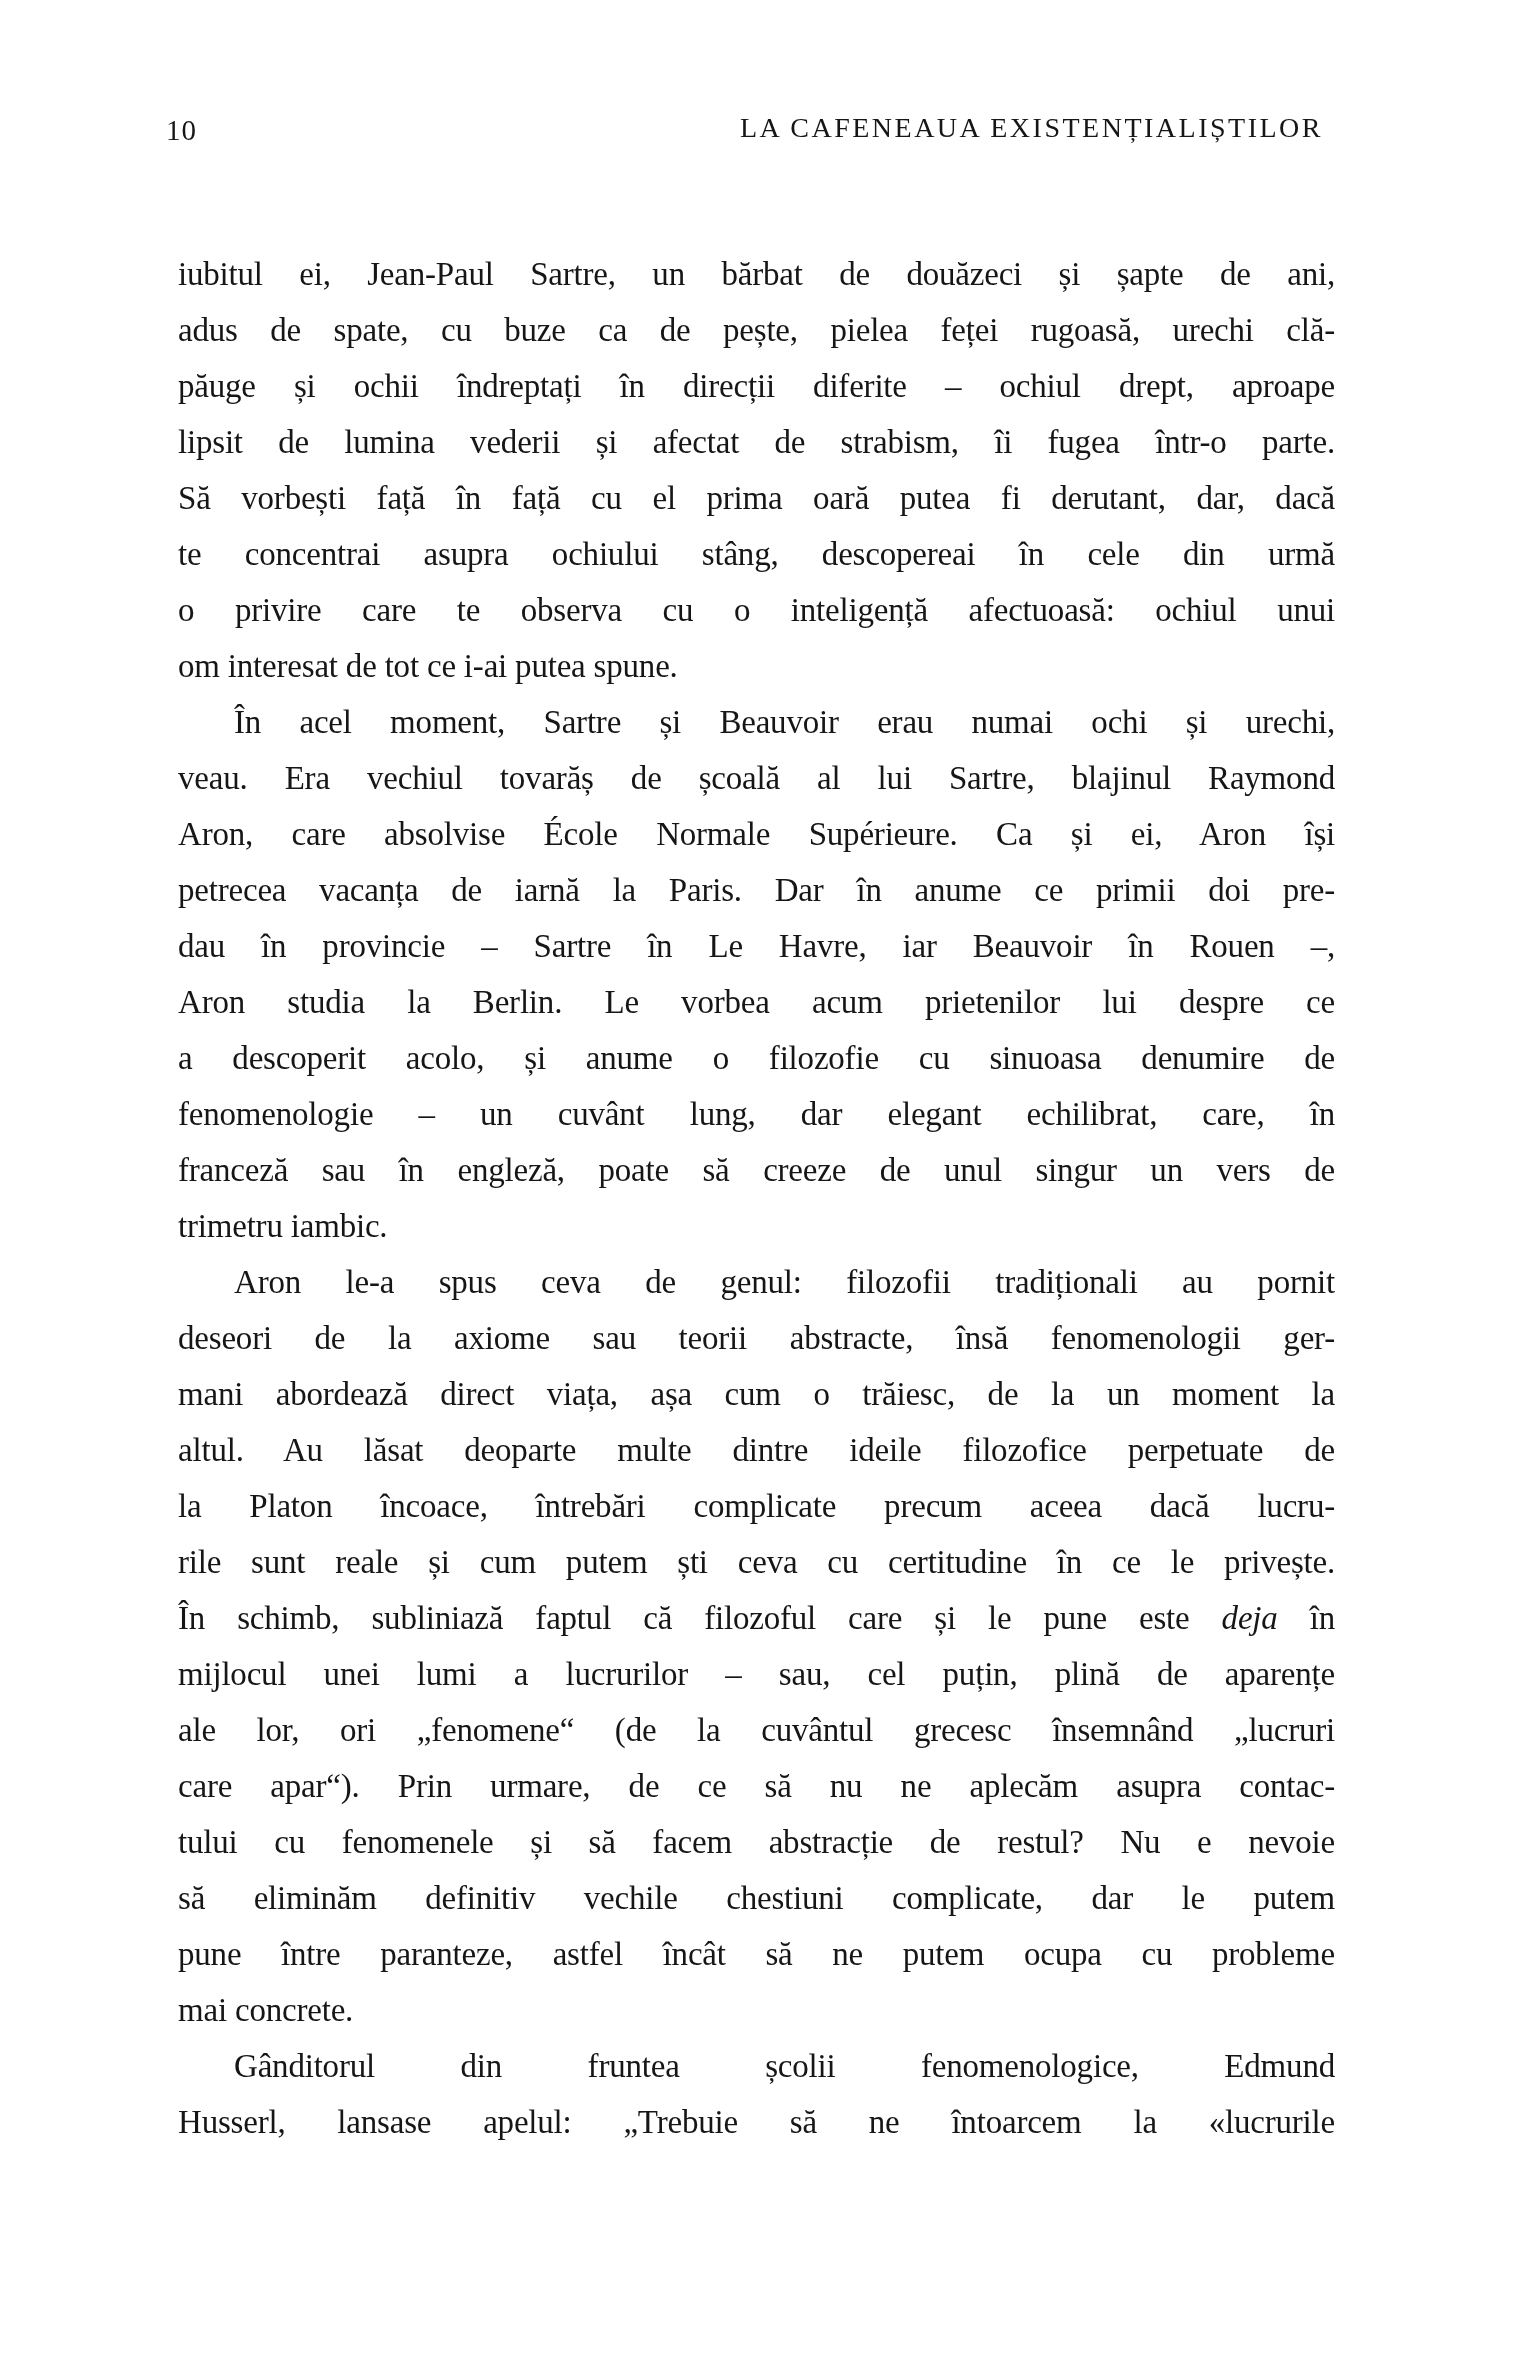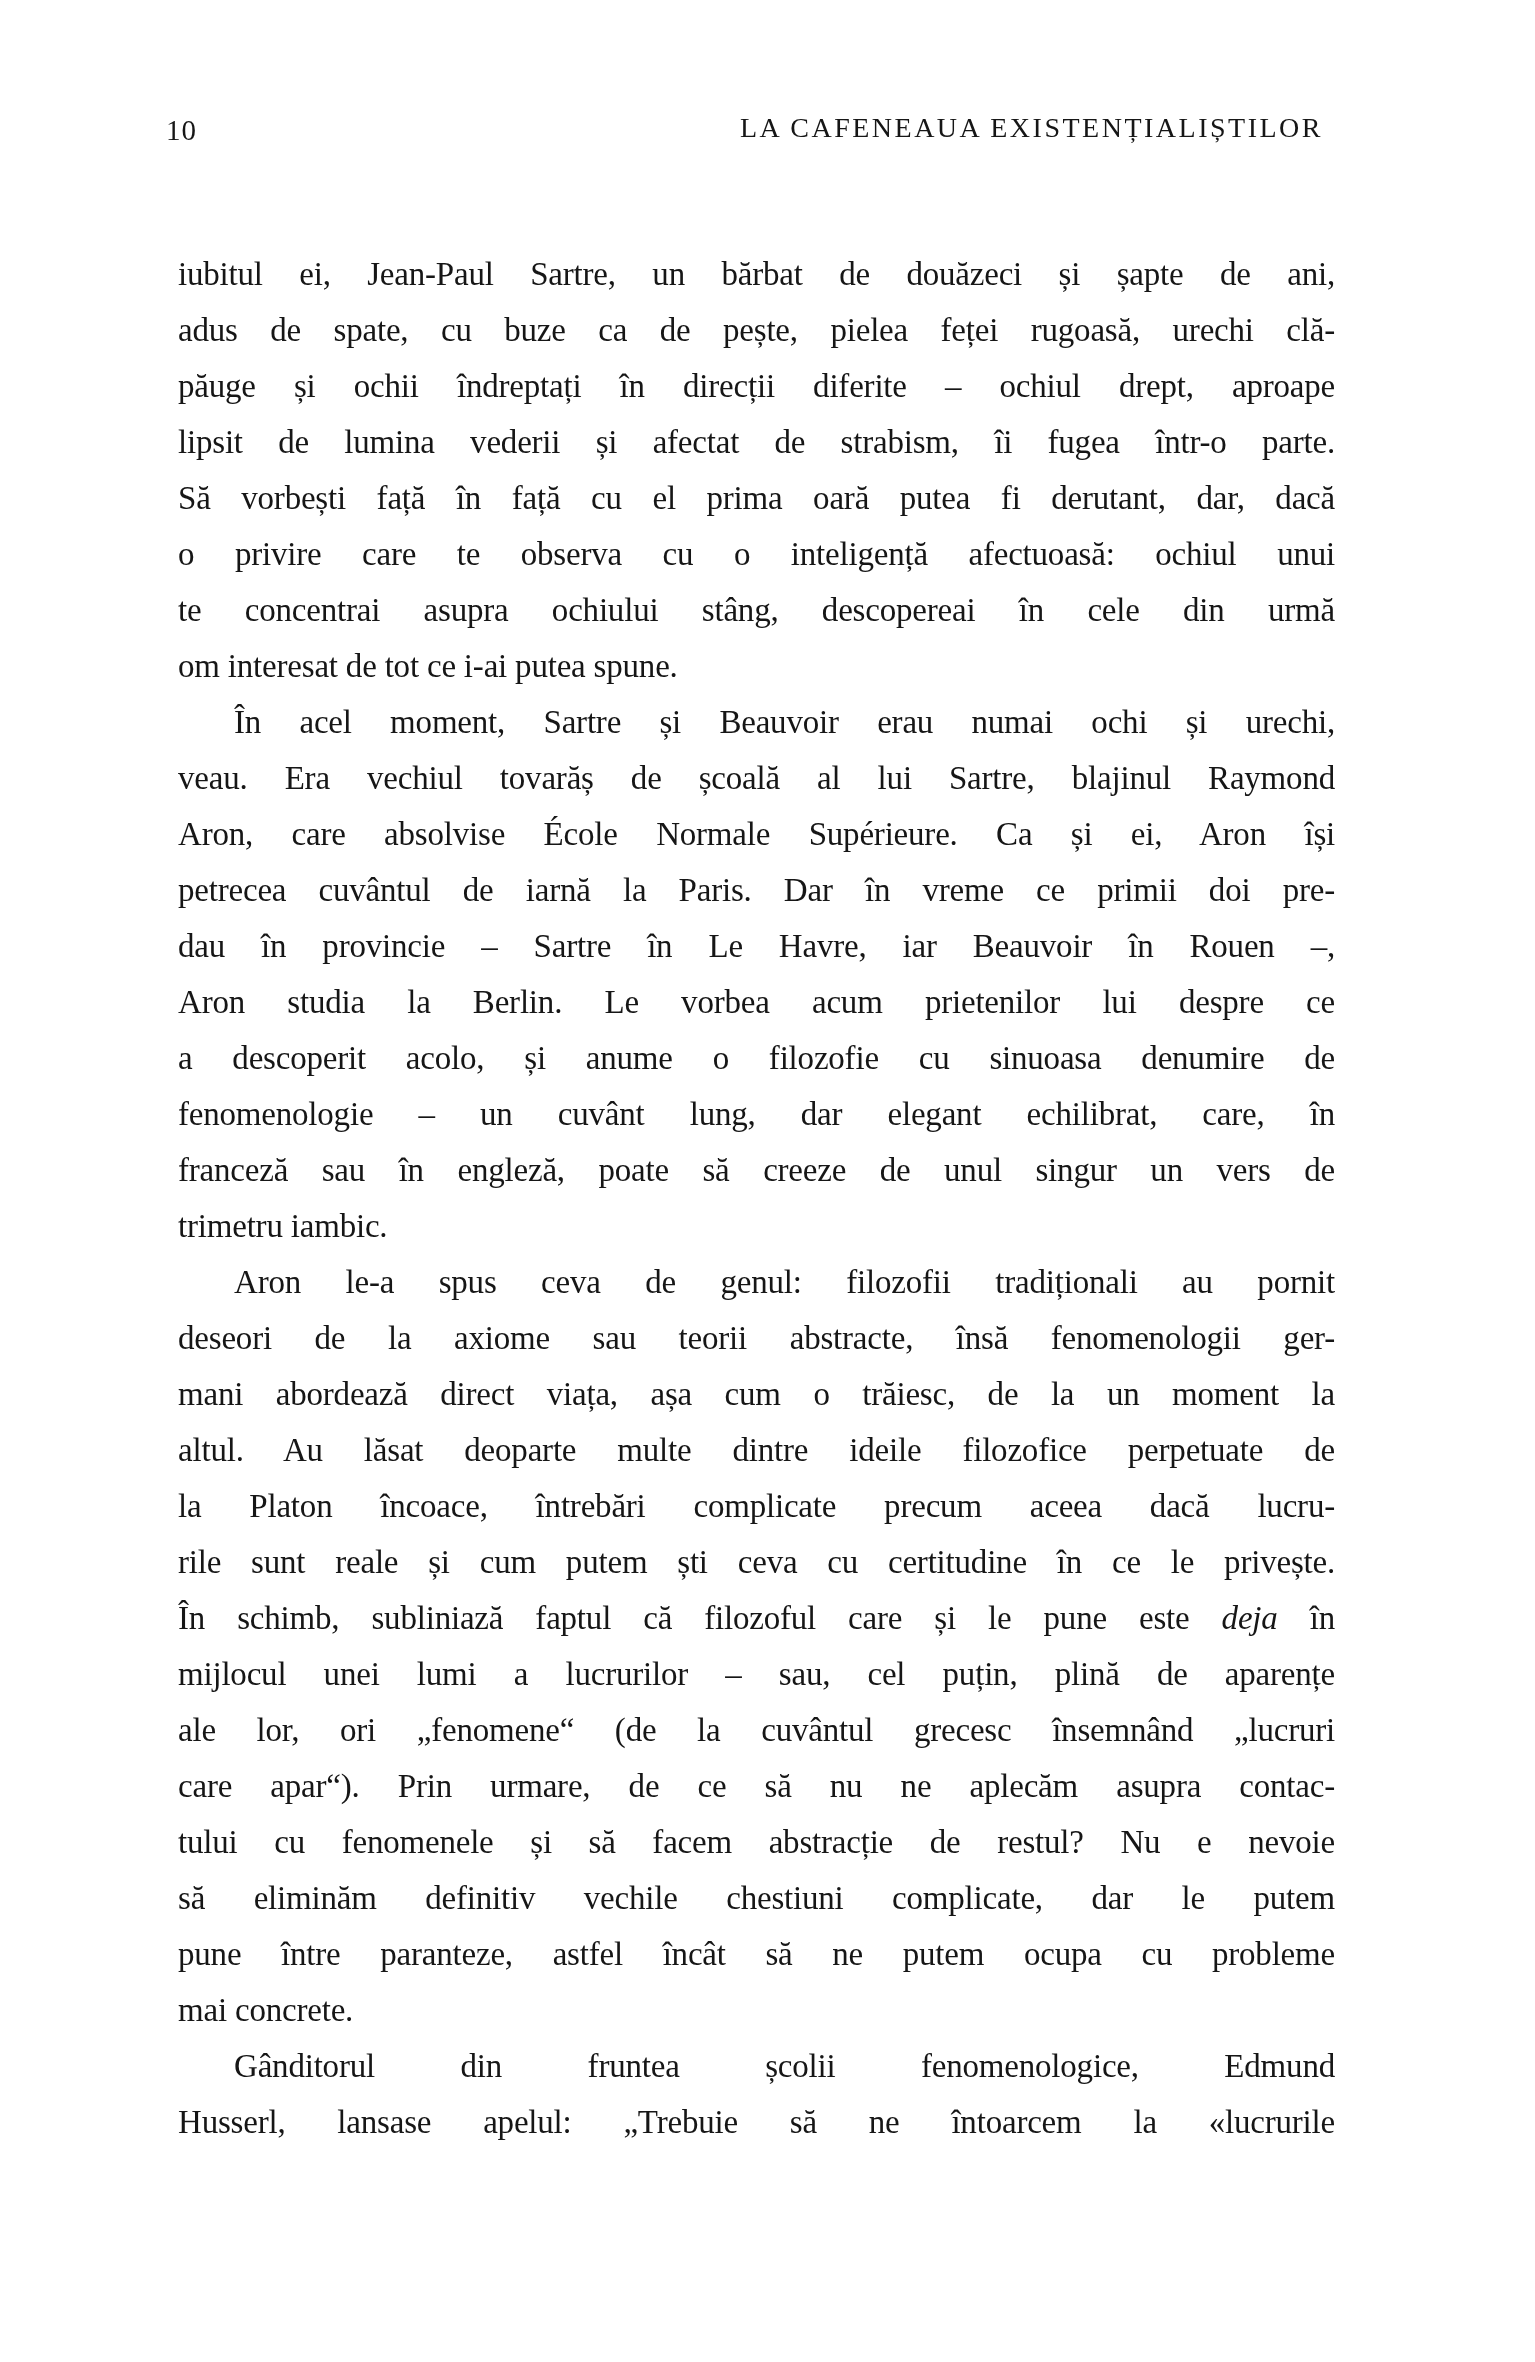--- a/index.html
+++ b/index.html
@@ -70,29 +70,29 @@
     <span class="page-number">10</span>
     <span class="running-title">LA CAFENEAUA EXISTENȚIALIȘTILOR</span>
   </div>
   <div class="body-text">
       <div class="paragraph">
         <div class="line">iubitul ei, Jean-Paul Sartre, un bărbat de douăzeci și șapte de ani,</div>
         <div class="line">adus de spate, cu buze ca de pește, pielea feței rugoasă, urechi clă-</div>
         <div class="line">păuge și ochii îndreptați în direcții diferite – ochiul drept, aproape</div>
         <div class="line">lipsit de lumina vederii și afectat de strabism, îi fugea într-o parte.</div>
         <div class="line">Să vorbești față în față cu el prima oară putea fi derutant, dar, dacă</div>
+        <div class="line">te concentrai asupra ochiului stâng, descopereai în cele din urmă</div>
         <div class="line">o privire care te observa cu o inteligență afectuoasă: ochiul unui</div>
-        <div class="line">te concentrai asupra ochiului stâng, descopereai în cele din urmă</div>
         <div class="line end">om interesat de tot ce i-ai putea spune.</div>
       </div>
       <div class="paragraph">
         <div class="line indent">În acel moment, Sartre și Beauvoir erau numai ochi și urechi,</div>
         <div class="line">veau. Era vechiul tovarăș de școală al lui Sartre, blajinul Raymond</div>
         <div class="line">Aron, care absolvise École Normale Supérieure. Ca și ei, Aron își</div>
-        <div class="line">petrecea cuvântul de iarnă la Paris. Dar în vreme ce primii doi pre-</div>
+        <div class="line">petrecea vacanța de iarnă la Paris. Dar în anume ce primii doi pre-</div>
         <div class="line">dau în provincie – Sartre în Le Havre, iar Beauvoir în Rouen –,</div>
         <div class="line">Aron studia la Berlin. Le vorbea acum prietenilor lui despre ce</div>
         <div class="line">a descoperit acolo, și anume o filozofie cu sinuoasa denumire de</div>
         <div class="line">fenomenologie – un cuvânt lung, dar elegant echilibrat, care, în</div>
         <div class="line">franceză sau în engleză, poate să creeze de unul singur un vers de</div>
         <div class="line end">trimetru iambic.</div>
       </div>
       <div class="paragraph">
         <div class="line indent">Aron le-a spus ceva de genul: filozofii tradiționali au pornit</div>
         <div class="line">deseori de la axiome sau teorii abstracte, însă fenomenologii ger-</div>

